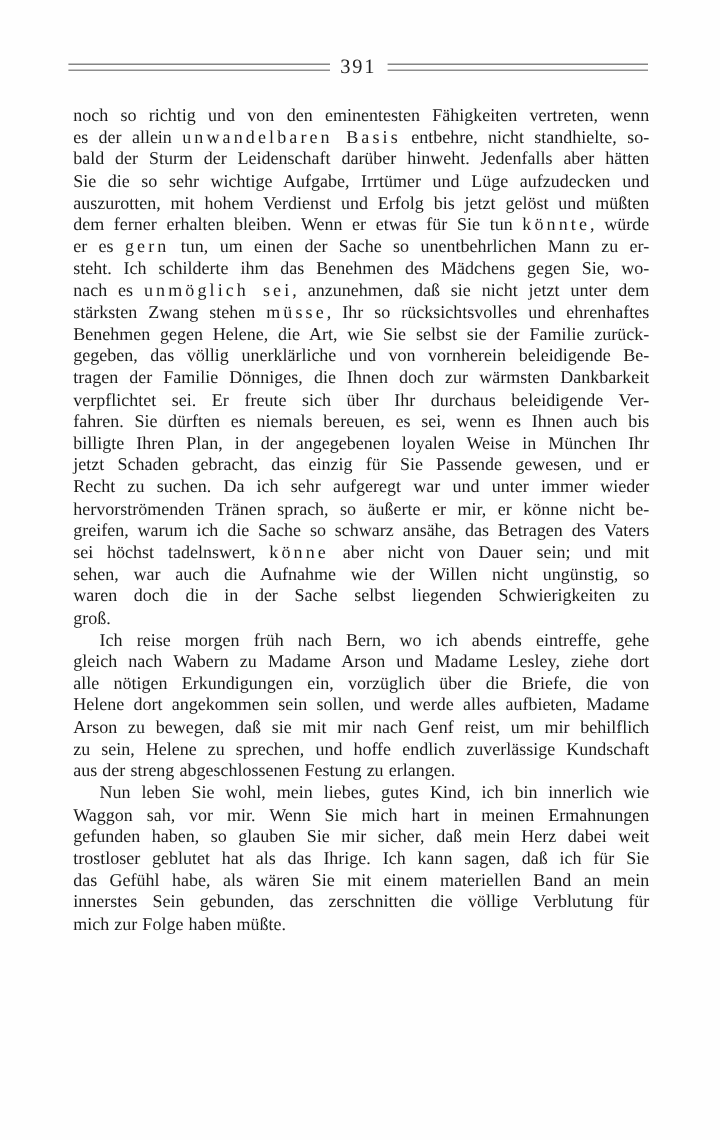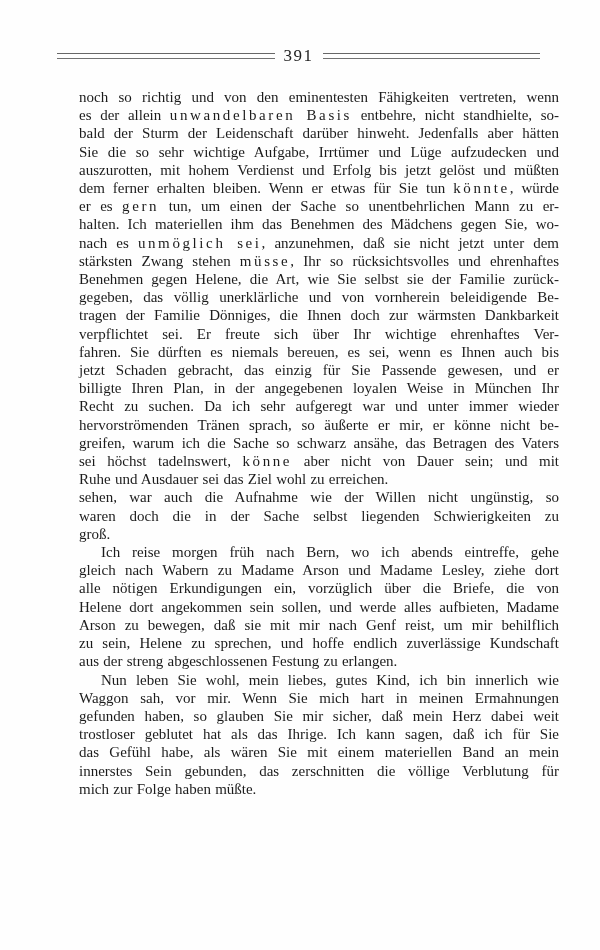--- a/index.html
+++ b/index.html
@@ -41,21 +41,20 @@
     line-height: 20px;
   }
   .textblock {
     position: absolute;
     top: 88px;
     left: 61px;
     width: 480px;
     font-size: 15px;
     line-height: 18.2px;
     word-spacing: 0.5px;
-    margin-left: 18px;
   }
   .line {
     text-align: justify;
     text-align-last: justify;
     white-space: normal;
   }
   .line.last {
     text-align-last: left;
   }
   .line.indent {
@@ -75,35 +74,34 @@
     <span class="rule"></span>
   </div>
   <div class="textblock">
       <div class="line">noch so richtig und von den eminentesten Fähigkeiten vertreten, wenn</div>
       <div class="line">es der allein <span class="sperr">unwandelbaren Basis</span> entbehre, nicht standhielte, so-</div>
       <div class="line">bald der Sturm der Leidenschaft darüber hinweht. Jedenfalls aber hätten</div>
       <div class="line">Sie die so sehr wichtige Aufgabe, Irrtümer und Lüge aufzudecken und</div>
       <div class="line">auszurotten, mit hohem Verdienst und Erfolg bis jetzt gelöst und müßten</div>
       <div class="line">dem ferner erhalten bleiben. Wenn er etwas für Sie tun <span class="sperr">könnte</span>, würde</div>
       <div class="line">er es <span class="sperr">gern</span> tun, um einen der Sache so unentbehrlichen Mann zu er-</div>
-      <div class="line">halten. Ich materiellen ihm das Benehmen des Mädchens gegen Sie, wo-</div>
+      <div class="line">steht. Ich schilderte ihm das Benehmen des Mädchens gegen Sie, wo-</div>
       <div class="line">nach es <span class="sperr">unmöglich sei</span>, anzunehmen, daß sie nicht jetzt unter dem</div>
       <div class="line">stärksten Zwang stehen <span class="sperr">müsse</span>, Ihr so rücksichtsvolles und ehrenhaftes</div>
       <div class="line">Benehmen gegen Helene, die Art, wie Sie selbst sie der Familie zurück-</div>
       <div class="line">gegeben, das völlig unerklärliche und von vornherein beleidigende Be-</div>
       <div class="line">tragen der Familie Dönniges, die Ihnen doch zur wärmsten Dankbarkeit</div>
-      <div class="line">verpflichtet sei. Er freute sich über Ihr wichtige ehrenhaftes Ver-</div>
+      <div class="line">verpflichtet sei. Er freute sich über Ihr durchaus beleidigende Ver-</div>
       <div class="line">fahren. Sie dürften es niemals bereuen, es sei, wenn es Ihnen auch bis</div>
+      <div class="line">billigte Ihren Plan, in der angegebenen loyalen Weise in München Ihr</div>
       <div class="line">jetzt Schaden gebracht, das einzig für Sie Passende gewesen, und er</div>
-      <div class="line">billigte Ihren Plan, in der angegebenen loyalen Weise in München Ihr</div>
       <div class="line">Recht zu suchen. Da ich sehr aufgeregt war und unter immer wieder</div>
       <div class="line">hervorströmenden Tränen sprach, so äußerte er mir, er könne nicht be-</div>
       <div class="line">greifen, warum ich die Sache so schwarz ansähe, das Betragen des Vaters</div>
       <div class="line">sei höchst tadelnswert, <span class="sperr">könne</span> aber nicht von Dauer sein; und mit</div>
-      <div class="line last">Ruhe und Ausdauer sei das Ziel wohl zu erreichen.</div>
       <div class="line">sehen, war auch die Aufnahme wie der Willen nicht ungünstig, so</div>
       <div class="line">waren doch die in der Sache selbst liegenden Schwierigkeiten zu</div>
       <div class="line last">groß.</div>
       <div class="line indent">Ich reise morgen früh nach Bern, wo ich abends eintreffe, gehe</div>
       <div class="line">gleich nach Wabern zu Madame Arson und Madame Lesley, ziehe dort</div>
       <div class="line">alle nötigen Erkundigungen ein, vorzüglich über die Briefe, die von</div>
       <div class="line">Helene dort angekommen sein sollen, und werde alles aufbieten, Madame</div>
       <div class="line">Arson zu bewegen, daß sie mit mir nach Genf reist, um mir behilflich</div>
       <div class="line">zu sein, Helene zu sprechen, und hoffe endlich zuverlässige Kundschaft</div>
       <div class="line last">aus der streng abgeschlossenen Festung zu erlangen.</div>

